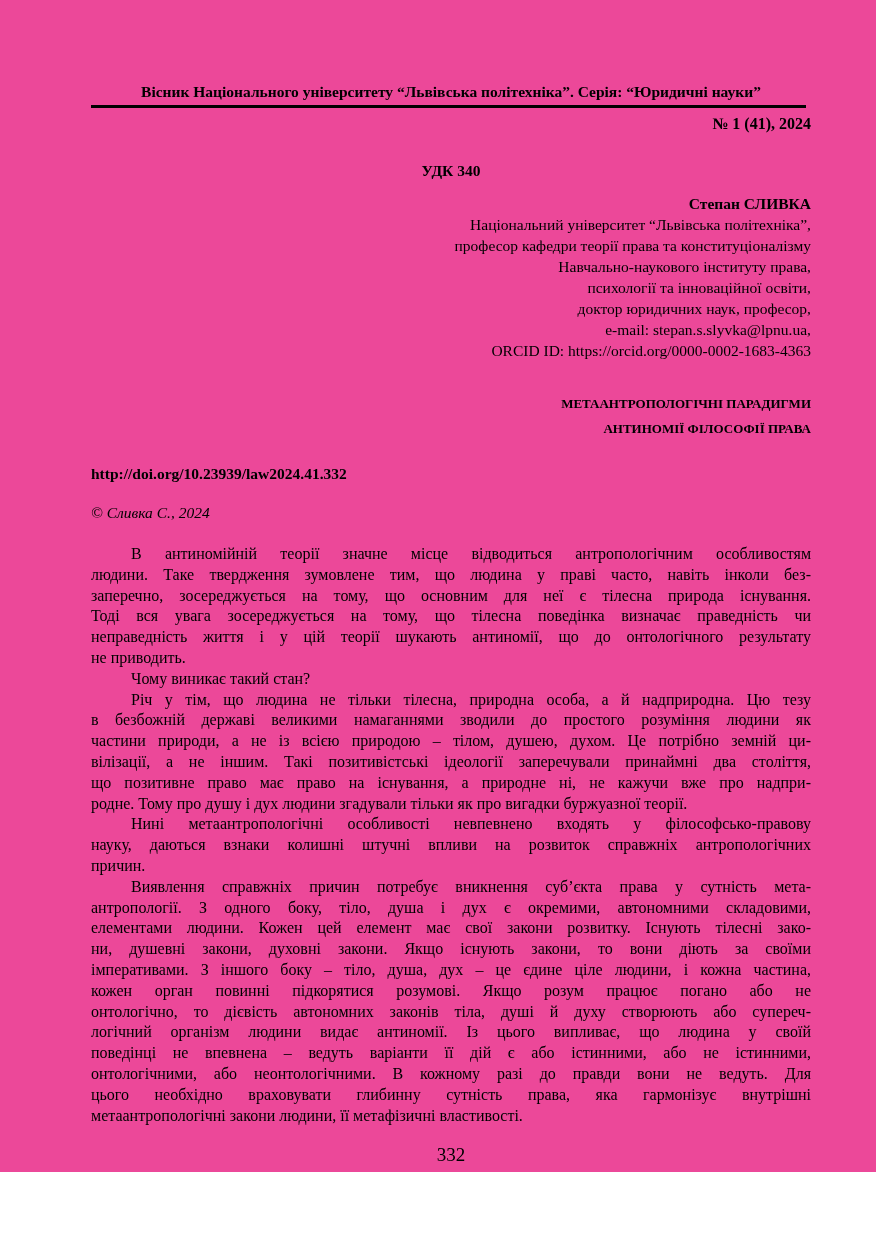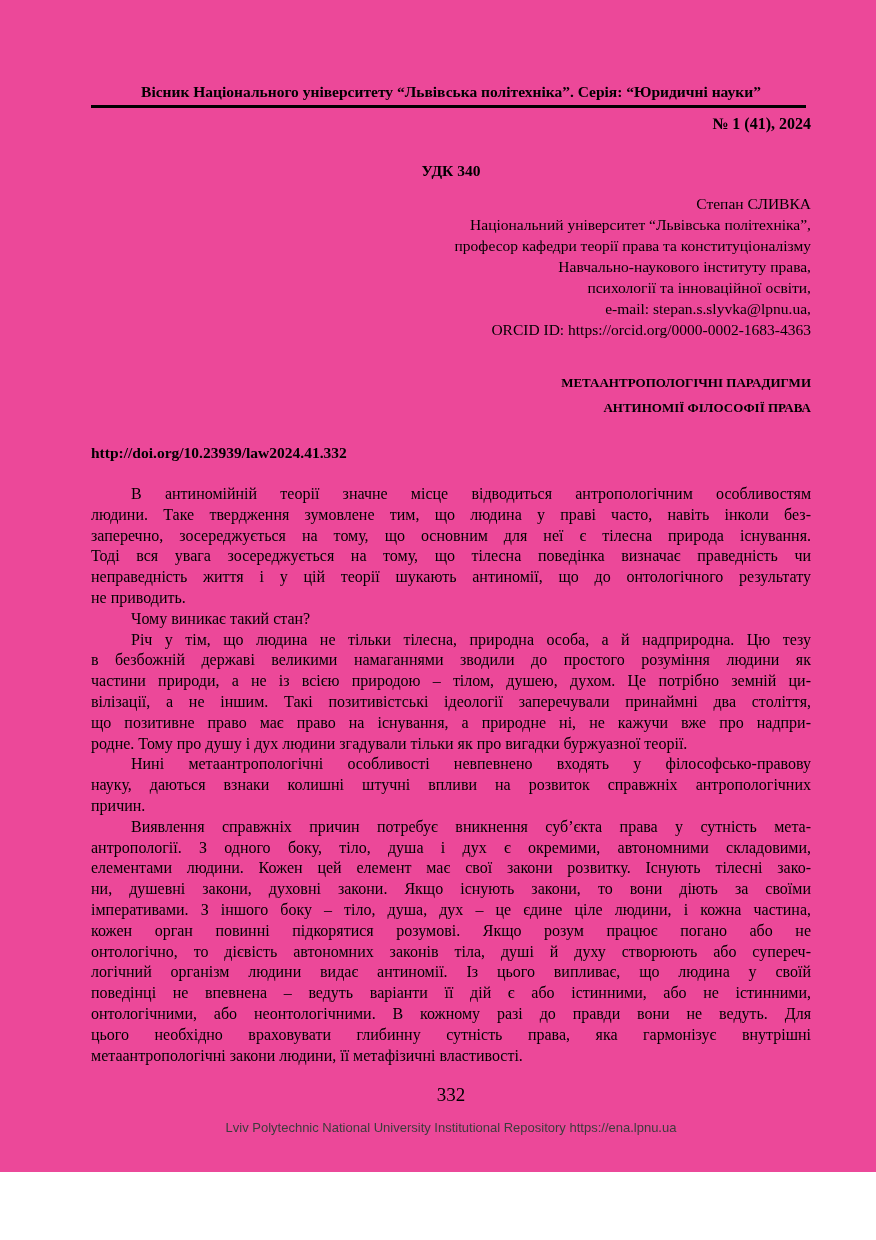--- a/index.html
+++ b/index.html
@@ -40,21 +40,21 @@
     font-weight: bold;
     font-size: 15.5px;
     line-height: 19px;
   }
   .author-block {
     margin-top: 13px;
     text-align: right;
     font-size: 15.5px;
     line-height: 21px;
   }
-  .author-name { font-weight: normal; }
+  .author-name { font-weight: bold; }
   .author-line { font-weight: normal; }
 
   .article-title {
     margin-top: 30px;
     text-align: right;
     font-weight: bold;
     font-size: 13px;
     line-height: 25px;
   }
   .doi-line {
@@ -116,32 +116,34 @@
 
     <div class="udc">УДК 340</div>
 
     <div class="author-block">
       <div class="author-name">Степан СЛИВКА</div>
       <div>
           <div class="author-line">Національний університет “Львівська політехніка”,</div>
           <div class="author-line">професор кафедри теорії права та конституціоналізму</div>
           <div class="author-line">Навчально-наукового інституту права,</div>
           <div class="author-line">психології та інноваційної освіти,</div>
+          <div class="author-line">доктор юридичних наук, професор,</div>
           <div class="author-line">e-mail: stepan.s.slyvka@lpnu.ua,</div>
           <div class="author-line">ORCID ID: https://orcid.org/0000-0002-1683-4363</div>
         </div>
     </div>
 
     <div class="article-title">
       <div>МЕТААНТРОПОЛОГІЧНІ ПАРАДИГМИ</div>
       <div>АНТИНОМІЇ ФІЛОСОФІЇ ПРАВА</div>
     </div>
 
     <div class="doi-line">http://doi.org/10.23939/law2024.41.332</div>
 
+    <div class="copyright-line">© Сливка С., 2024</div>
 
     <div class="article-body">
         <div class="para">
           <div class="pline first">В антиномійній теорії значне місце відводиться антропологічним особливостям</div>
           <div class="pline">людини. Таке твердження зумовлене тим, що людина у праві часто, навіть інколи без-</div>
           <div class="pline">заперечно, зосереджується на тому, що основним для неї є тілесна природа існування.</div>
           <div class="pline">Тоді вся увага зосереджується на тому, що тілесна поведінка визначає праведність чи</div>
           <div class="pline">неправедність життя і у цій теорії шукають антиномії, що до онтологічного результату</div>
           <div class="pline last">не приводить.</div>
         </div>

